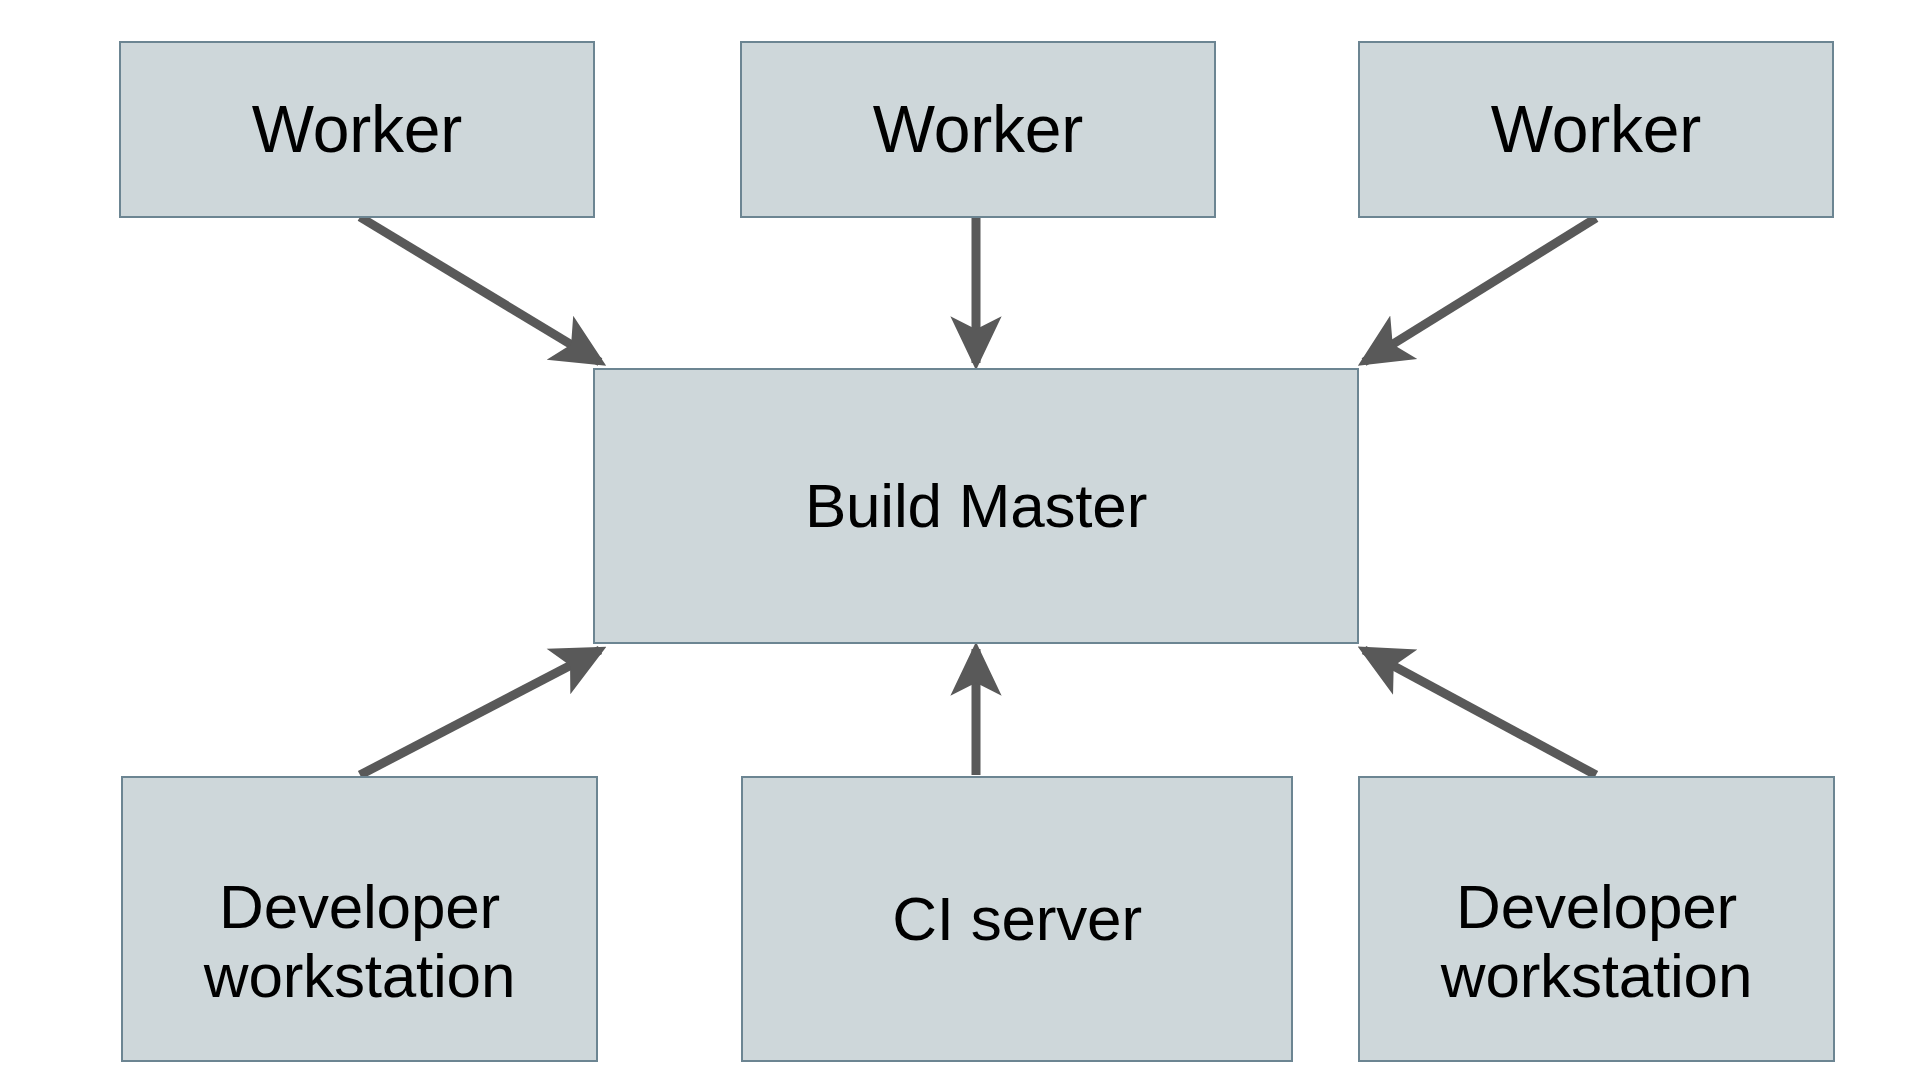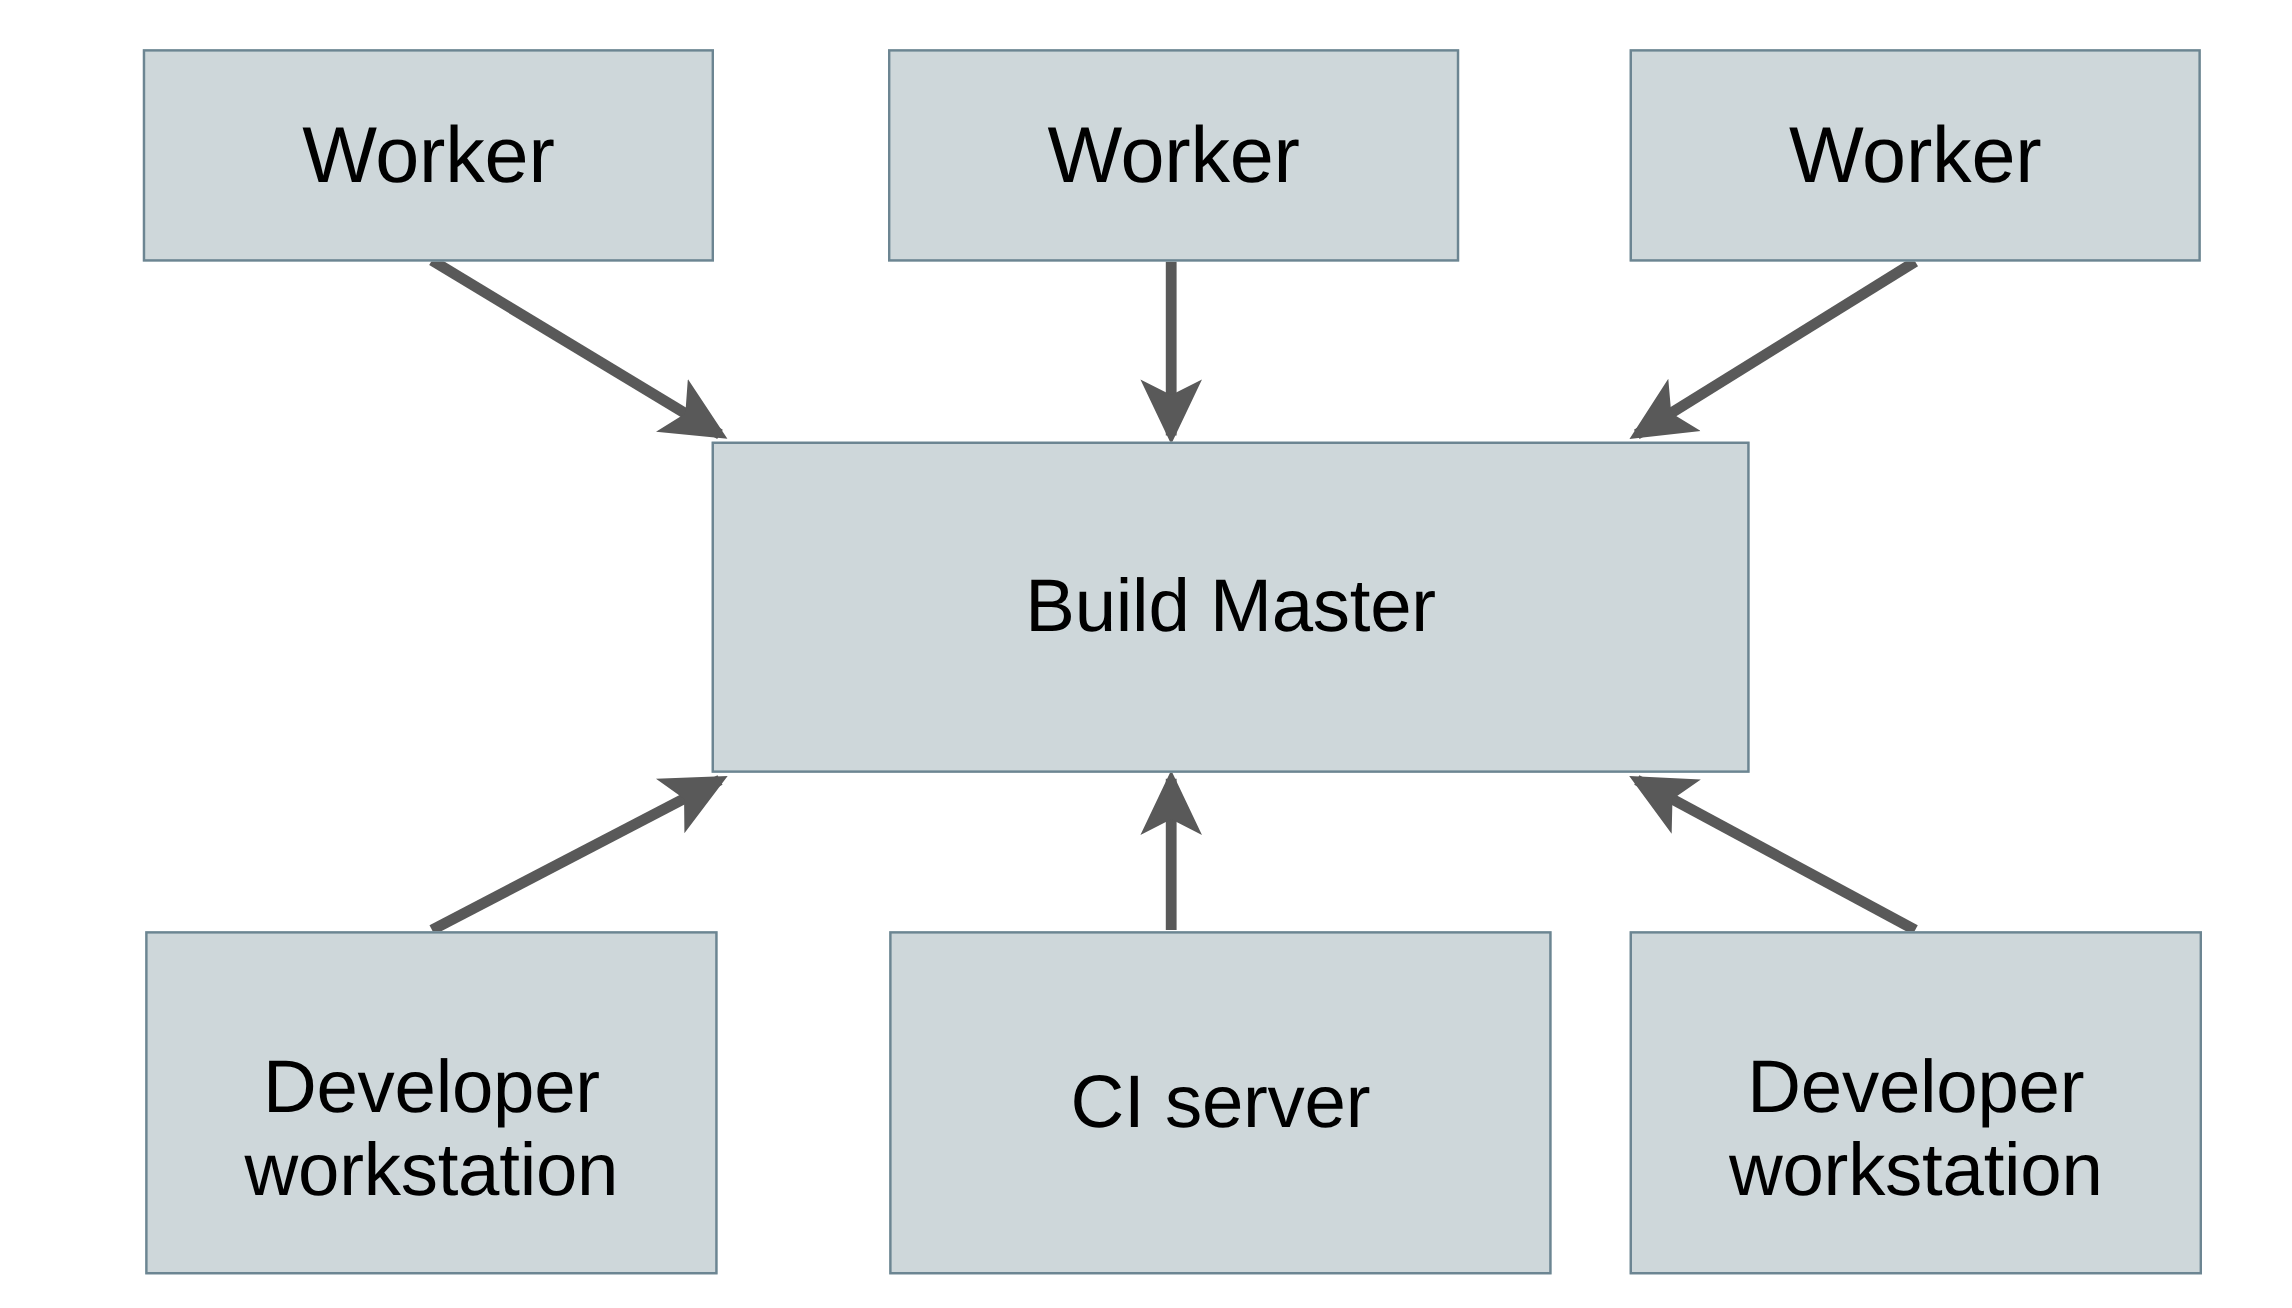--- a/index.html
+++ b/index.html
@@ -72,21 +72,21 @@
   <div id="nodes-layer">
       <div class="node-box" style="left: 119px; top: 41px; width: 476px; height: 177px; background: rgb(206, 215, 218); border-color: rgb(108, 133, 146);">
         <div class="node-label label-worker" style="color: rgb(0, 0, 0);">Worker</div>
       </div>
       <div class="node-box" style="left: 740px; top: 41px; width: 476px; height: 177px; background: rgb(206, 215, 218); border-color: rgb(108, 133, 146);">
         <div class="node-label label-worker" style="color: rgb(0, 0, 0);">Worker</div>
       </div>
       <div class="node-box" style="left: 1358px; top: 41px; width: 476px; height: 177px; background: rgb(206, 215, 218); border-color: rgb(108, 133, 146);">
         <div class="node-label label-worker" style="color: rgb(0, 0, 0);">Worker</div>
       </div>
-      <div class="node-box" style="left: 593px; top: 368px; width: 865px; height: 276px; background: rgb(206, 215, 218); border-color: rgb(108, 133, 146);">
+      <div class="node-box" style="left: 593px; top: 368px; width: 766px; height: 276px; background: rgb(206, 215, 218); border-color: rgb(108, 133, 146);">
         <div class="node-label label-master" style="color: rgb(0, 0, 0);">Build Master</div>
       </div>
       <div class="node-box" style="left: 121px; top: 776px; width: 477px; height: 286px; background: rgb(206, 215, 218); border-color: rgb(108, 133, 146);">
         <div class="node-label label-dev" style="color: rgb(0, 0, 0);">Developer
 workstation</div>
       </div>
       <div class="node-box" style="left: 741px; top: 776px; width: 552px; height: 286px; background: rgb(206, 215, 218); border-color: rgb(108, 133, 146);">
         <div class="node-label label-ci" style="color: rgb(0, 0, 0);">CI server</div>
       </div>
       <div class="node-box" style="left: 1358px; top: 776px; width: 477px; height: 286px; background: rgb(206, 215, 218); border-color: rgb(108, 133, 146);">

